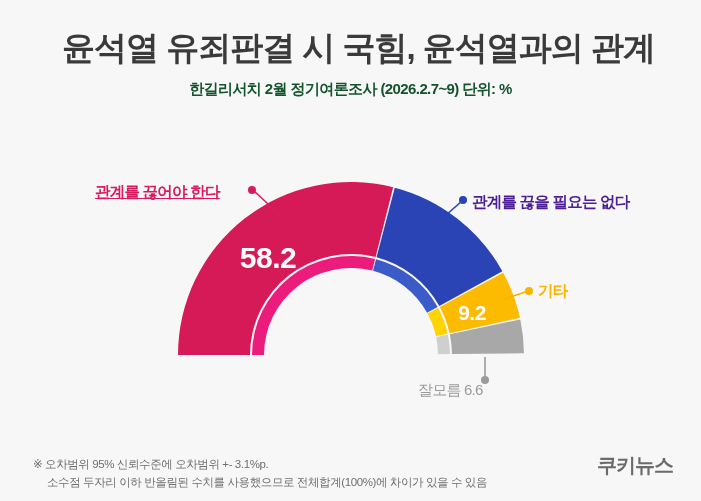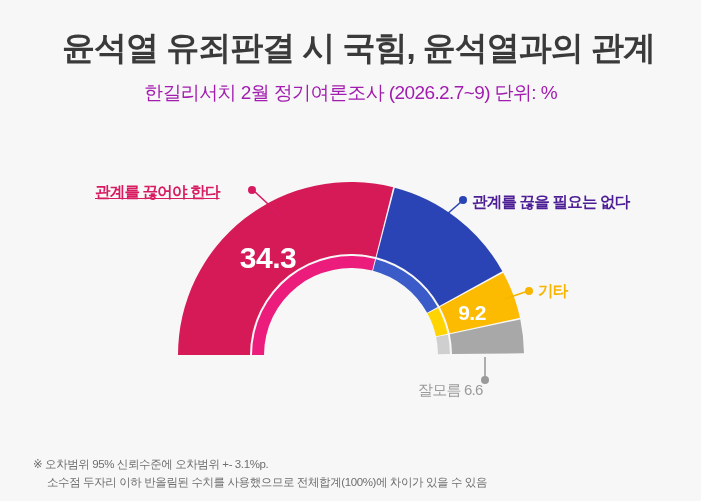--- a/index.html
+++ b/index.html
@@ -13,21 +13,21 @@
 
   .title{
     position:absolute;left:16px;right:0;top:26px;
     text-align:center;
     font-size:33px;font-weight:bold;color:#3a3a3a;
     letter-spacing:-1px;white-space:nowrap;
   }
   .subtitle{
     position:absolute;left:0;right:0;top:80px;
     text-align:center;
-    font-size:19px;font-weight:normal;color:#a21caf;
+    font-size:15px;font-weight:bold;color:#14532d;
     letter-spacing:-0.6px;white-space:nowrap;
   }
 
   #chart{position:absolute;left:0;top:0;width:701px;height:501px;}
 
   .slice-value{
     position:absolute;
     font-size:30px;font-weight:bold;color:#ffffff;
     letter-spacing:-0.5px;white-space:nowrap;
     transform:translate(-50%,-50%);
@@ -87,27 +87,28 @@
       <circle cx="463" cy="200" r="4" id="ld2d" fill="#2b44b5"></circle>
 
       <line x1="528" y1="291" x2="505" y2="299" id="ld3" stroke-width="1.6" stroke="#f7b500"></line>
       <circle cx="529" cy="291" r="4" id="ld3d" fill="#f7b500"></circle>
 
       <line x1="485" y1="357" x2="485" y2="379" id="ld4" stroke-width="1.6" stroke="#9a9a9a"></line>
       <circle cx="485" cy="380" r="4" id="ld4d" fill="#9a9a9a"></circle>
     </g>
   </svg>
 
-  <div class="slice-value" style="left:268px;top:258px;">34.3</div>
+  <div class="slice-value" style="left:268px;top:258px;">58.2</div>
   <div class="slice-value small" style="left:472px;top:313px;">9.2</div>
 
   <div class="callout c-pink" style="left:95px;top:182px;">관계를 끊어야 한다</div>
   <div class="callout c-blue" style="left:472px;top:192px;">관계를 끊을 필요는 없다</div>
   <div class="callout c-yellow" style="left:538px;top:281px;">기타</div>
   <div class="callout c-gray" style="left:418px;top:381px;">잘모름 6.6</div>
 
   <div class="footnote">
     <span>※ 오차범위 95% 신뢰수준에 오차범위 +- 3.1%p.</span>
     <span class="ln2">소수점 두자리 이하 반올림된 수치를 사용했으므로 전체합계(100%)에 차이가 있을 수 있음</span>
   </div>
 
+  <div class="logo">쿠키뉴스</div>
 
 </div>
 
 </body></html>

